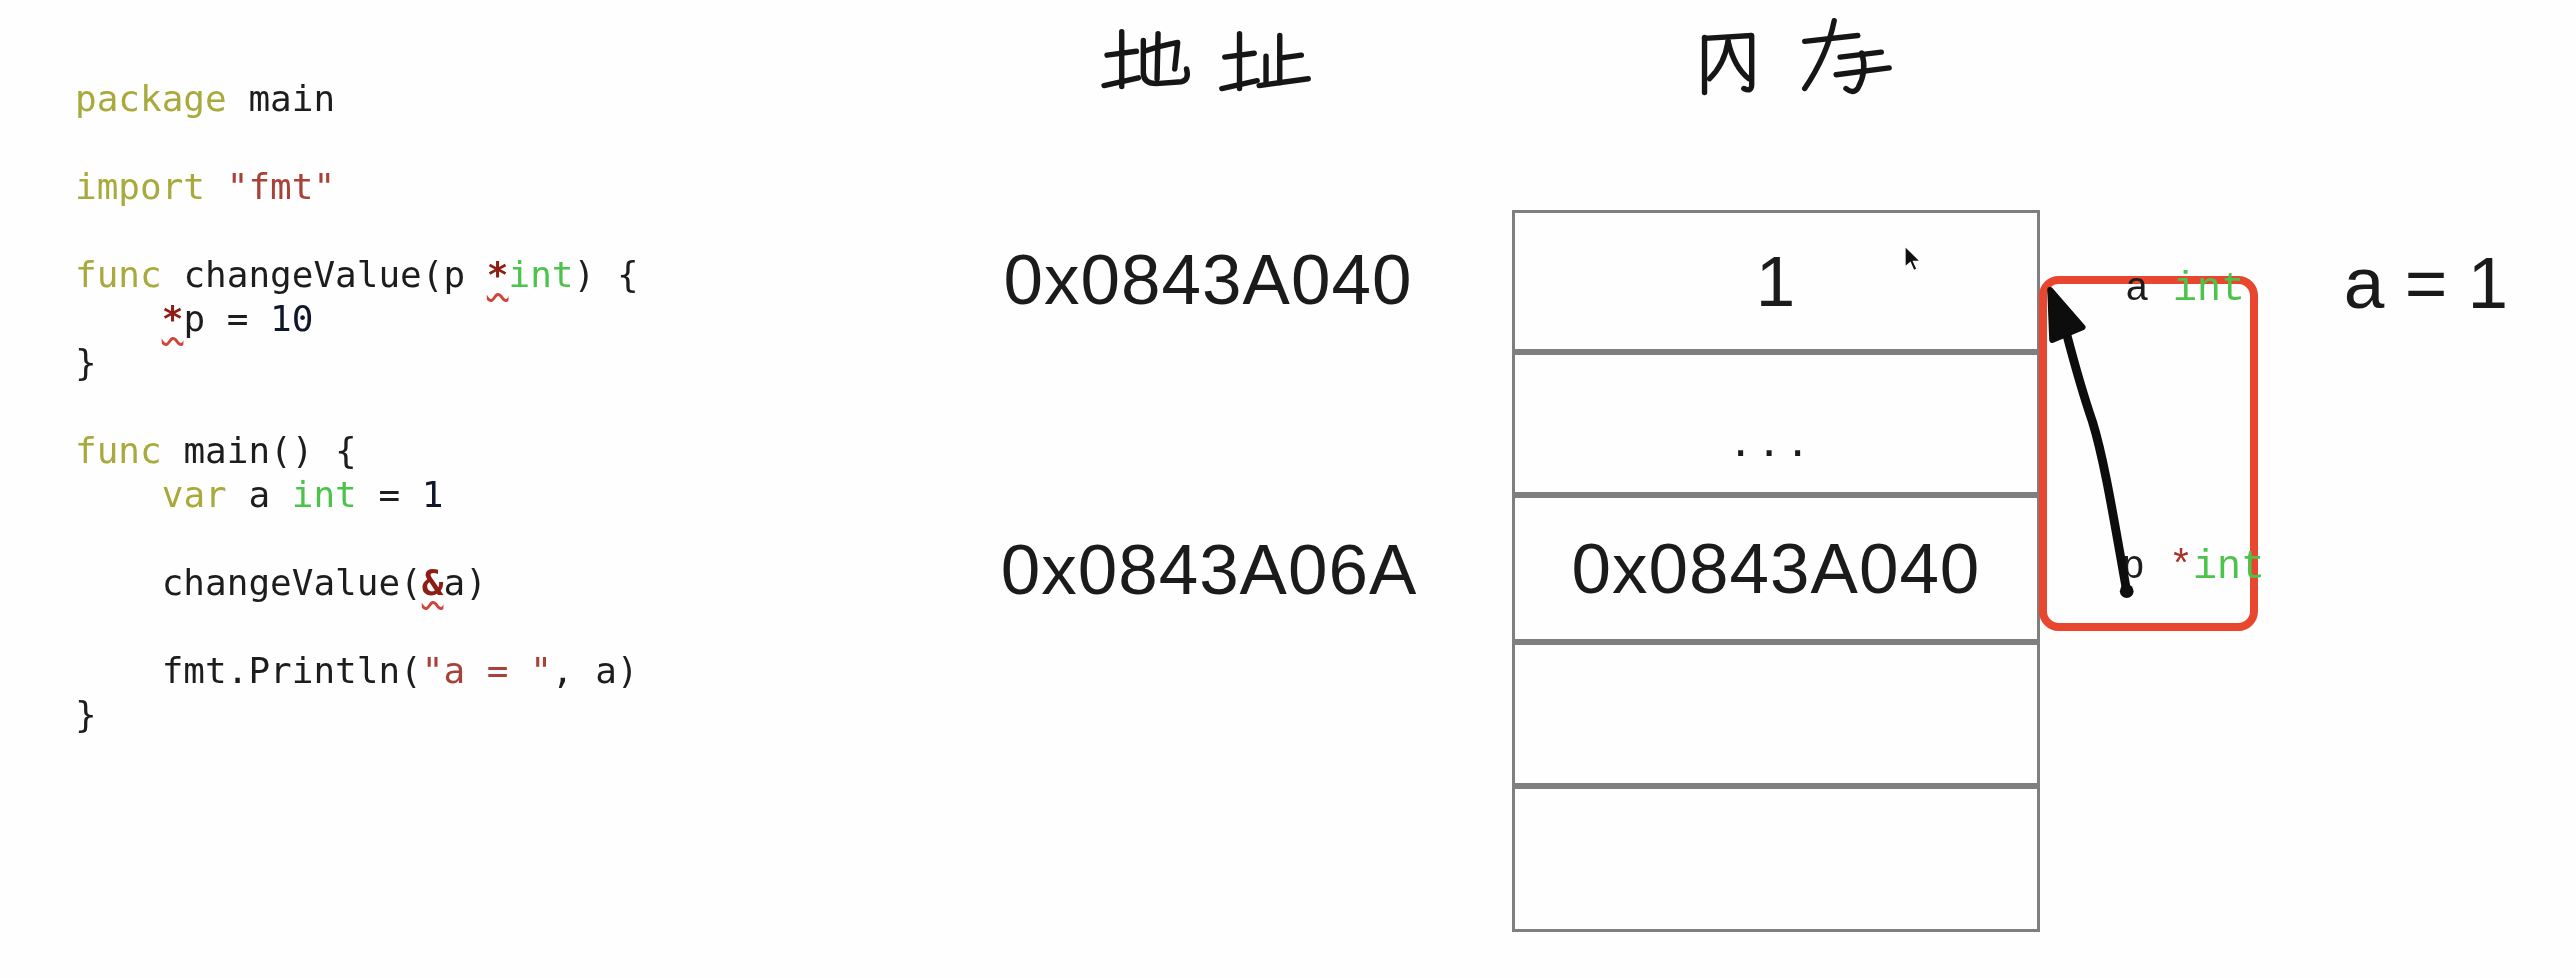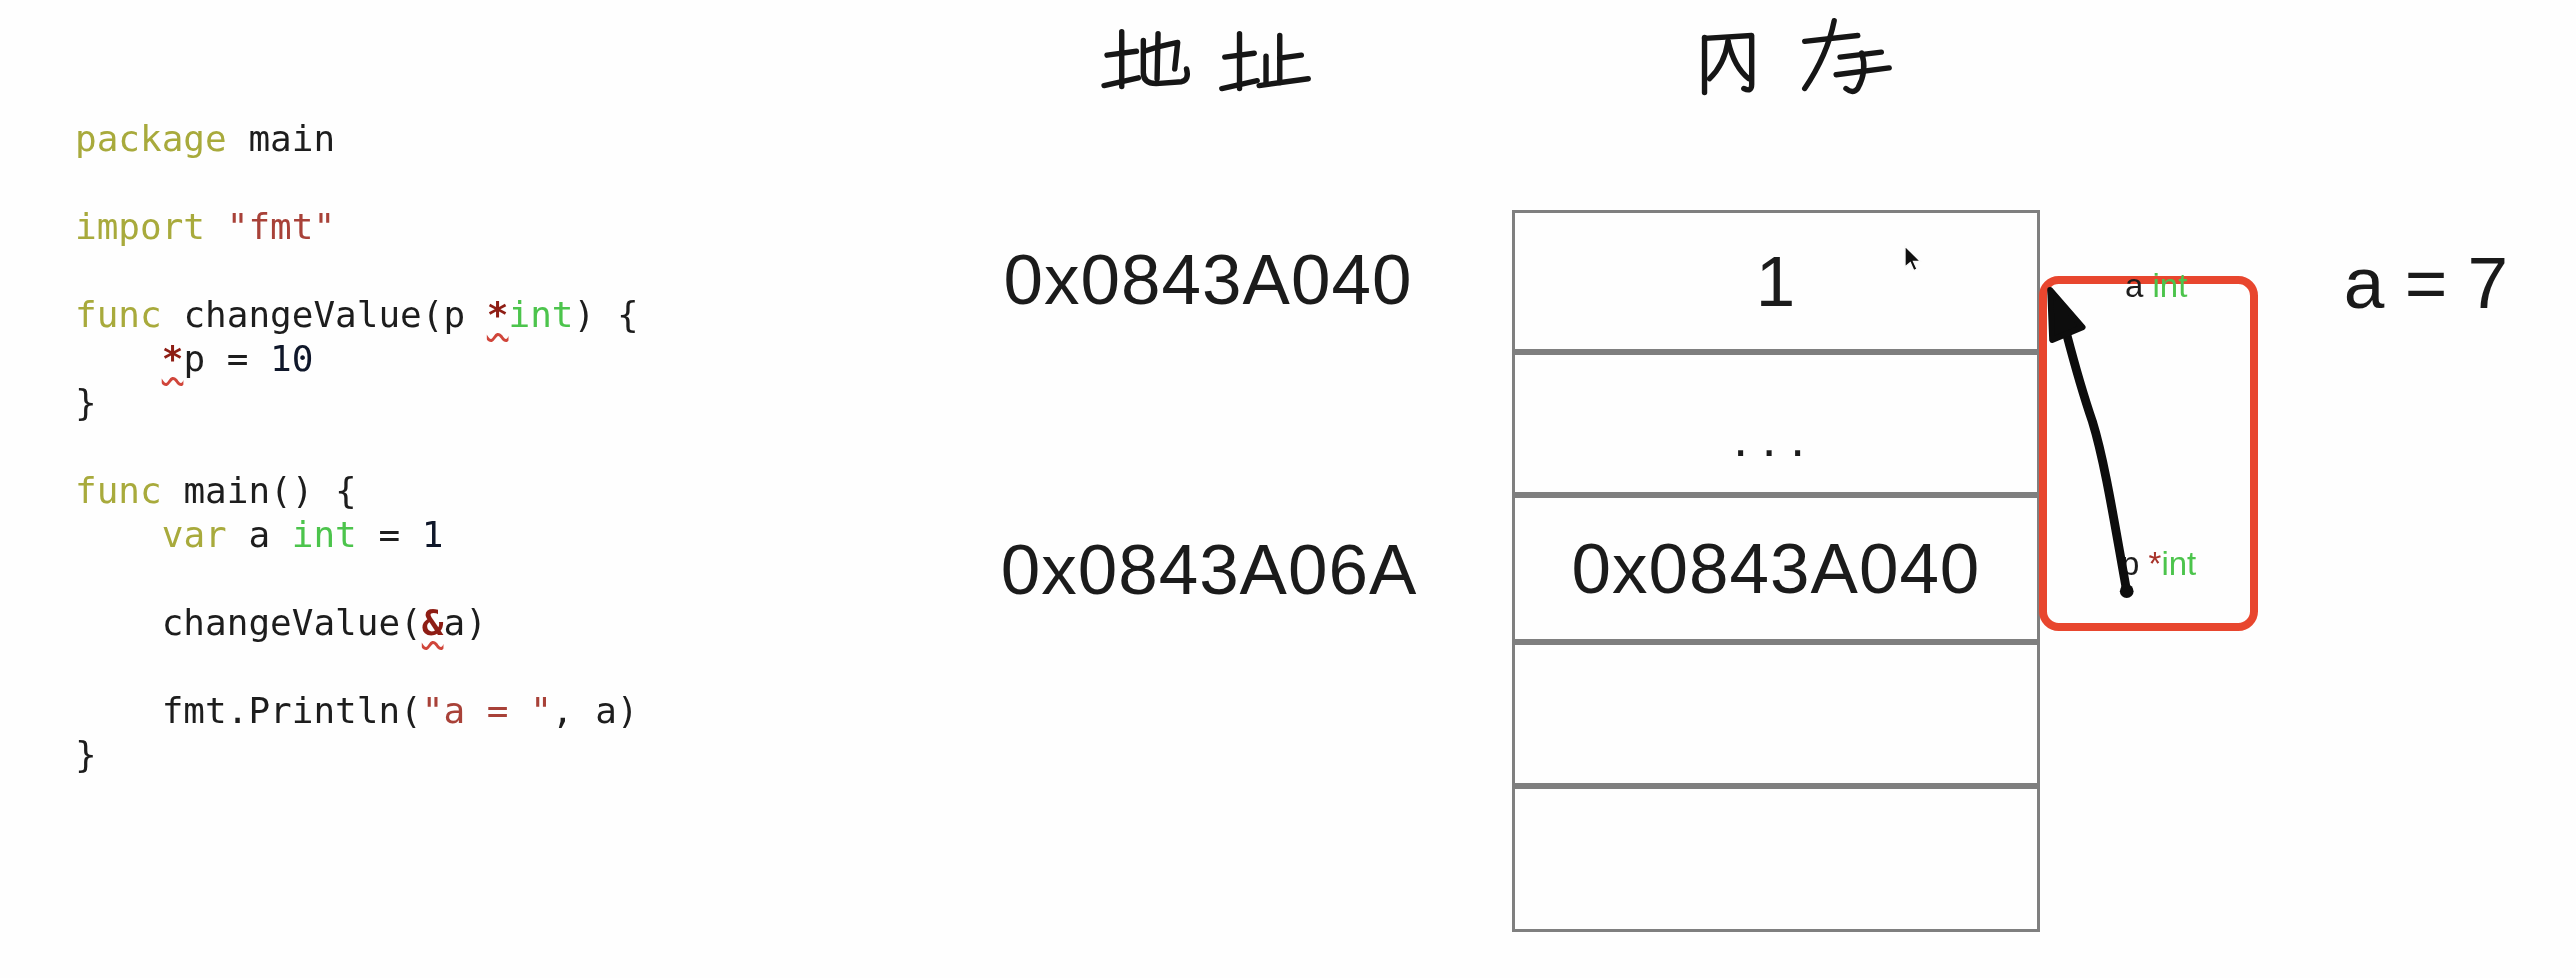--- a/index.html
+++ b/index.html
@@ -4,21 +4,21 @@
 <style>
   html,body{margin:0;padding:0;background:#e9e9e9;}
   #stage{
     position:relative;width:2576px;height:978px;background:#fefefe;overflow:hidden;
     font-family:"Liberation Sans","DejaVu Sans",sans-serif;color:#1b1b1b;
   }
   
   #code{
     position:absolute;left:75px;top:77px;
     font-family:"DejaVu Sans Mono","Liberation Mono",monospace;
-    font-size:36px;line-height:44px;white-space:pre;font-weight:500;margin-top:40px;
+    font-size:36px;line-height:44px;white-space:pre;font-weight:500;
   }
   .code-line{min-height:44px;}
   .tk-pl{color:#1d1d1d;}
   .tk-kw{color:#a8aa3c;}
   .tk-str{color:#a84138;}
   .tk-num{color:#0f172a;}
   .tk-type{color:#4cc44c;}
   .tk-sym{color:#8e1d14;font-weight:bold;}
   .tk-squig{
     text-decoration-line:underline;text-decoration-style:wavy;
@@ -42,21 +42,21 @@
   .mem-row span{font-size:71px;font-weight:300;letter-spacing:1px;color:#1b1b1b;}
   .mem-row.dots span{font-size:53px;letter-spacing:13.8px;font-weight:400;transform:translateY(13.8px);}
   
   #red-box{
     position:absolute;left:2039px;top:276px;width:219px;height:355px;
     box-sizing:border-box;border:8.9px solid #e8462e;border-radius:19.7px;z-index:2;
   }
   
   .var-label{
     position:absolute;z-index:3;white-space:pre;
-    font-family:Liberation Sans, sans-serif;font-size:33px;
+    font-family:Liberation Mono, monospace;font-size:40px;
   }
   .var-label .vname{color:#1d1d1d;}
   .var-label .vstar{color:#a8332b;}
   .var-label .vtype{color:#4cc44c;}
   
   .equation{
     position:absolute;transform:translate(-50%,-50%);z-index:1;
     font-size:73px;font-weight:300;color:#1a1a1a;white-space:pre;
   }
   .equation .amp{color:#b03a2e;font-weight:bold;}
@@ -137,16 +137,16 @@
   <svg id="pointer-arrow-svg" width="157" height="354" viewBox="2040 270 160 360">
     <path d="M2162 601 C2150 535 2140 470 2127 428 C2114 390 2105 355 2100 336" fill="none" stroke="#0d0d0d" stroke-width="9" stroke-linecap="round"></path>
     <circle cx="2162" cy="601" r="7" fill="#0d0d0d"></circle>
     <polygon points="2084,294 2117,332 2086,345" fill="#0d0d0d" stroke="#0d0d0d" stroke-width="6" stroke-linejoin="round"></polygon>
   </svg>
 
   <svg id="cursor-svg" width="25.6" height="29.5" viewBox="0 0 26 30">
     <polygon points="2,1 2,22.5 7.4,18 10.9,26 14.2,24.5 10.7,16.6 17.6,16.6" fill="#101010" stroke="#fbfbfb" stroke-width="1.4"></polygon>
   </svg>
 
-  <div class="equation" style="left:2426px;top:282px">a = 7</div>
+  <div class="equation" style="left:2426px;top:282px">a = 1</div>
 
 </div>
 
 
 </body></html>

